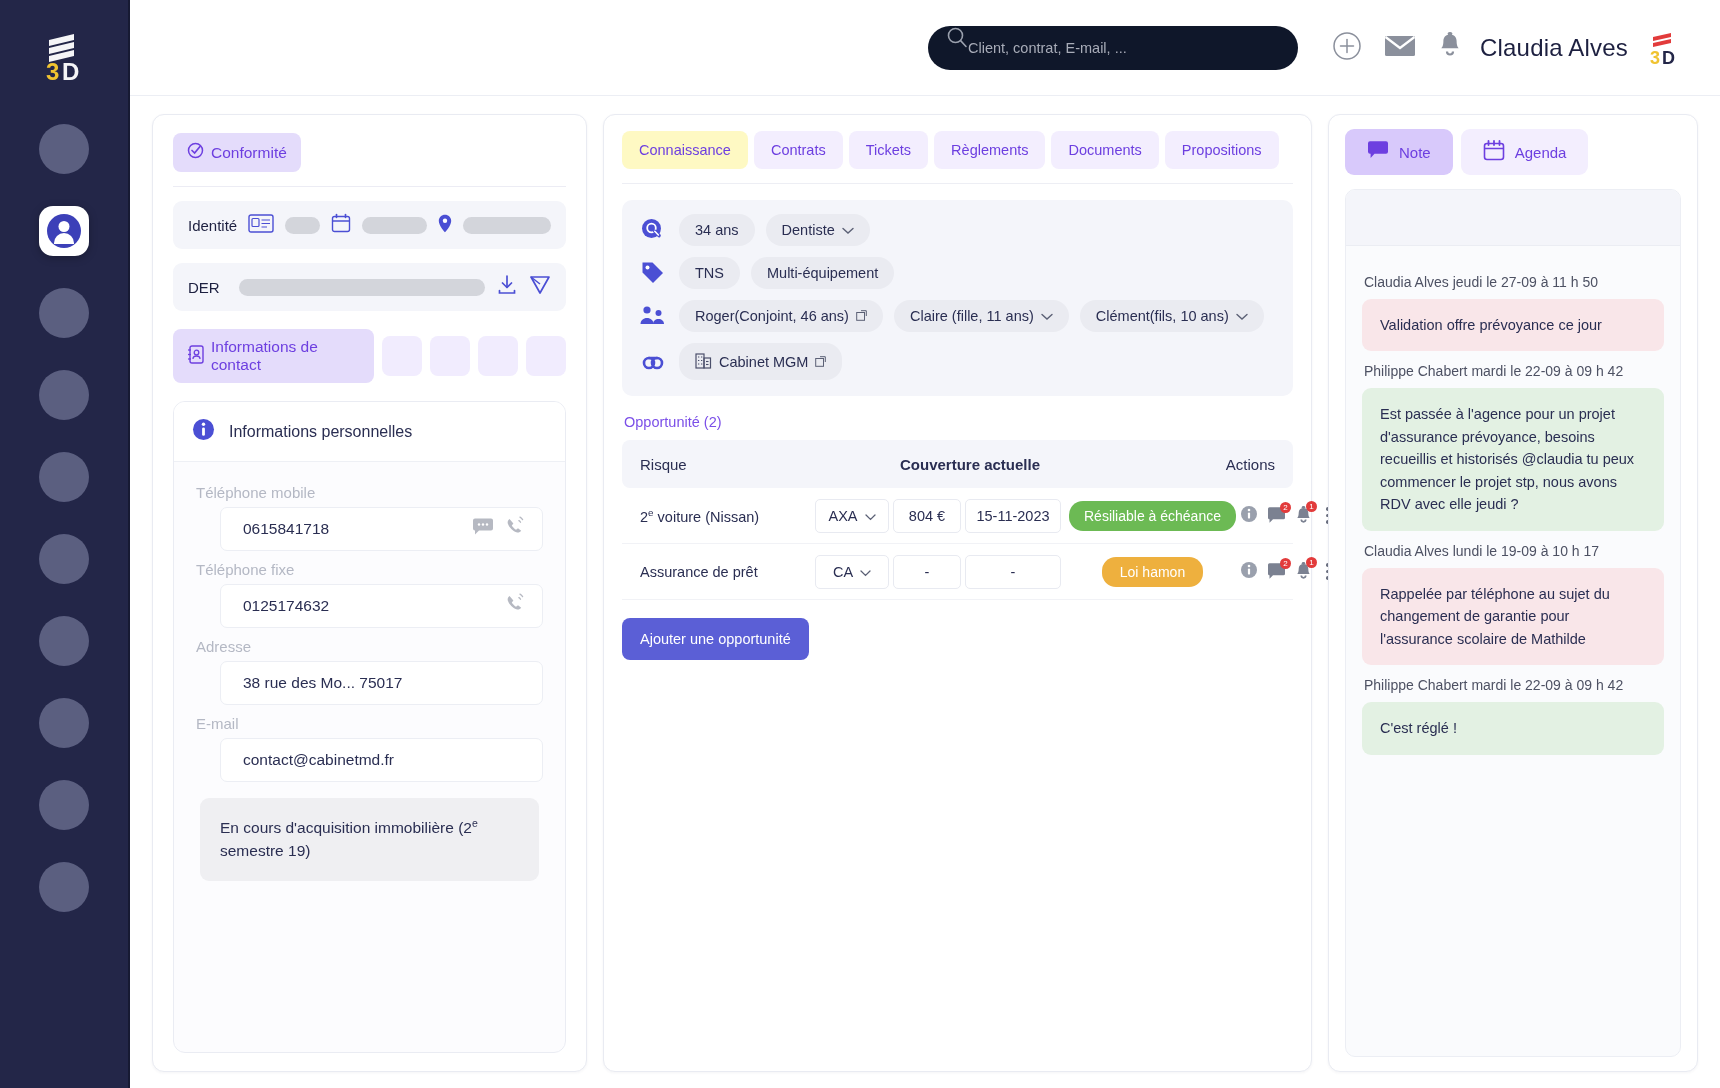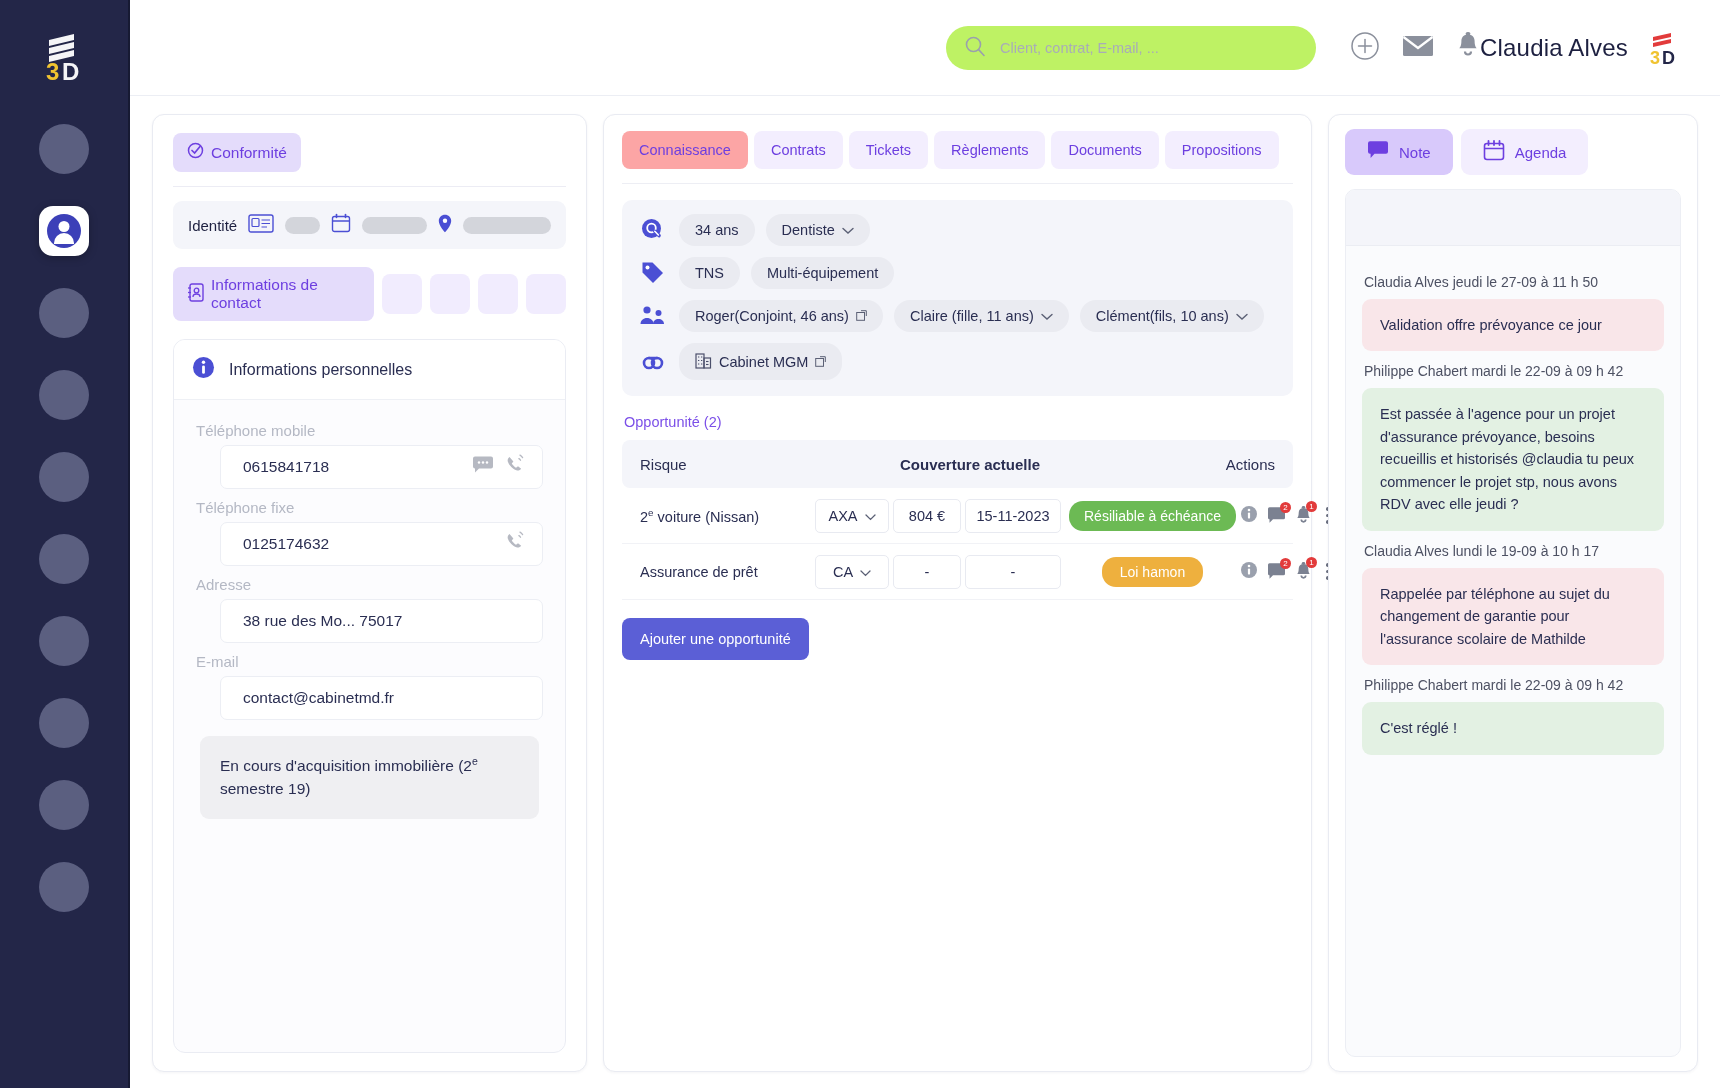--- a/index.html
+++ b/index.html
@@ -76,42 +76,42 @@
     background: #ffffff;
     display: flex;
     align-items: center;
     justify-content: flex-end;
     padding-right: 36px;
     border-bottom: 1px solid #eceef4;
     flex: 0 0 96px;
   }
   .search-box {
     width: 370px; height: 44px;
-    background: #bef264;
+    background: #0f172a;
     border-radius: 22px;
-    display: flex; align-items: center;
+    display: flex; 
     padding: 0 18px;
-    gap: 14px;
   }
   .search-box input {
     border: none; outline: none; background: transparent;
     font-family: "Liberation Sans", sans-serif;
     font-size: 14.5px; color: #6b6f7d;
     width: 100%;
   }
   .search-box input::placeholder { color: #a8acb8; }
   .top-icons {
     display: flex; align-items: center;
     gap: 22px;
     margin-left: 34px;
   }
   .user-name {
     font-size: 24px;
     color: #1d2040;
     font-weight: 400;
+    margin-left: 18px;
     letter-spacing: .2px;
   }
   .user-logo { margin-left: 16px; display:flex; align-items:center; }
 
   
   .pagehead {
     height: 90px;
     background: #ffffff;
     display: flex;
     align-items: center;
@@ -259,21 +259,21 @@
     background:#f3eefe;
     color:#6d3fe0;
     border-radius: 8px;
     padding: 11px 17px;
     font-size: 14.5px;
     white-space: nowrap;
     cursor: pointer;
     border:none;
     font-family:"Liberation Sans", sans-serif;
   }
-  .tab.active { background:#fca5a5;text-align:right; }
+  .tab.active { background:#fef9c3;text-align:right; }
   .mid-hr { height:1px; background:#edeef4; margin: 14px 0 0 0; }
   .chipbox {
     background:#f4f5fa;
     border-radius: 10px;
     margin-top: 16px;
     padding: 14px 16px 16px 16px;
     display:flex; flex-direction:column; gap: 11px;
   }
   .chiprow { display:flex; align-items:center; gap:11px; }
   .chiprow .ic { width:30px; flex:0 0 30px; display:flex; justify-content:center;}
@@ -489,20 +489,37 @@
           <span class="skel" style="width:72px"></span>
           <span>
             <svg width="14" height="19" viewBox="0 0 14 19">
               <path d="M7 0.8c-3.4 0-6.2 2.7-6.2 6.1C0.8 11.6 7 18.3 7 18.3s6.2-6.7 6.2-11.4C13.2 3.5 10.4.8 7 .8z" fill="#4b4fd4"></path>
               <circle cx="7" cy="6.7" r="2.2" fill="#ffffff"></circle>
             </svg>
           </span>
           <span class="skel" style="width:96px"></span>
         </div>
 
+        <div class="row-grey">
+          <span class="row-label">DER</span>
+          <span class="skel" style="flex:1 1 auto; margin-left:8px;"></span>
+          <span>
+            <svg width="22" height="22" viewBox="0 0 22 22" fill="none">
+              <line x1="11" y1="2" x2="11" y2="13" stroke="#4b4fd4" stroke-width="1.7" stroke-linecap="round"></line>
+              <path d="M6.5 9 L11 13.5 L15.5 9" stroke="#4b4fd4" stroke-width="1.7" fill="none" stroke-linecap="round" stroke-linejoin="round"></path>
+              <path d="M3.5 16.5 L3.5 19 L18.5 19 L18.5 16.5" stroke="#4b4fd4" stroke-width="1.7" fill="none" stroke-linecap="round"></path>
+            </svg>
+          </span>
+          <span>
+            <svg width="22" height="22" viewBox="0 0 22 22" fill="none">
+              <path d="M2 3 L20 3 L11 19 Z" stroke="#4b4fd4" stroke-width="1.7" fill="none" stroke-linejoin="round"></path>
+              <line x1="2" y1="3" x2="11" y2="10" stroke="#4b4fd4" stroke-width="1.5"></line>
+            </svg>
+          </span>
+        </div>
 
         <div class="contact-head-row">
           <div class="chip-head">
             <span>
               <svg width="17" height="19" viewBox="0 0 17 19" fill="none">
                 <rect x="3" y="1" width="13" height="17" rx="2" stroke="#6d3fe0" stroke-width="1.4"></rect>
                 <circle cx="9.5" cy="7.5" r="2.3" stroke="#6d3fe0" stroke-width="1.3"></circle>
                 <path d="M6 14c0-2 1.6-3 3.5-3s3.5 1 3.5 3" stroke="#6d3fe0" stroke-width="1.3" fill="none"></path>
                 <line x1="1" y1="5" x2="4" y2="5" stroke="#6d3fe0" stroke-width="1.3"></line>
                 <line x1="1" y1="9.5" x2="4" y2="9.5" stroke="#6d3fe0" stroke-width="1.3"></line>

